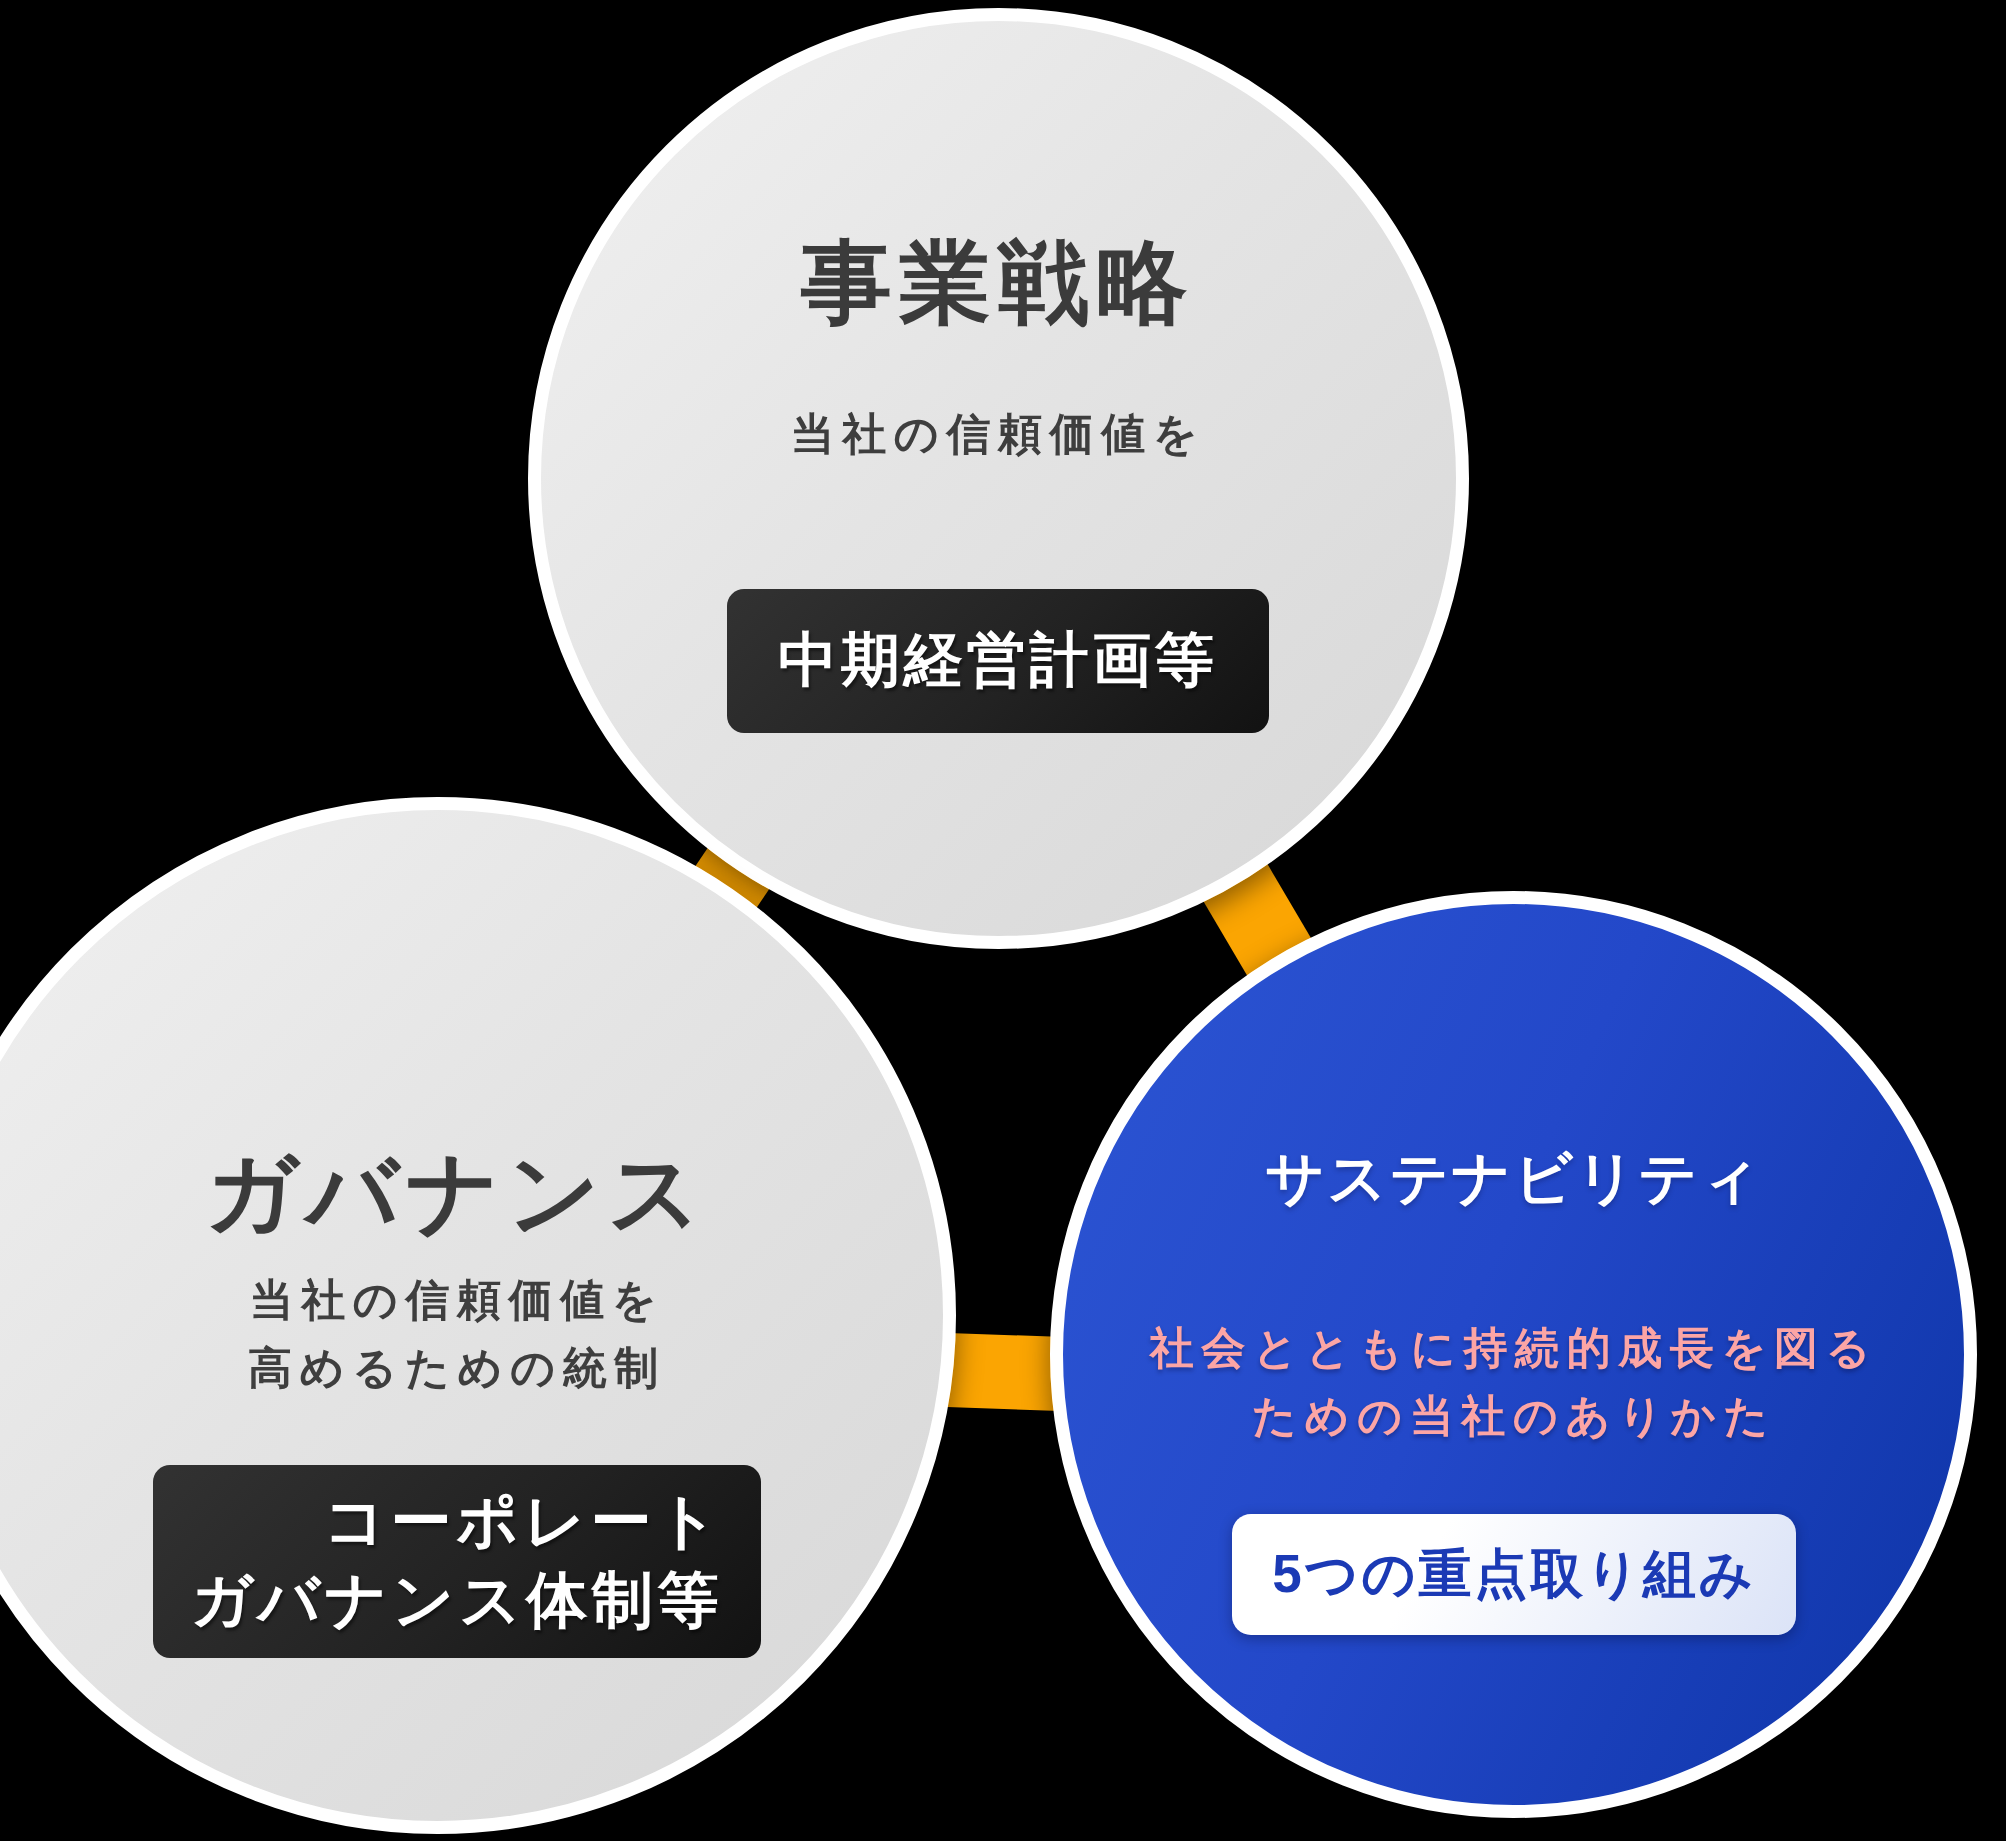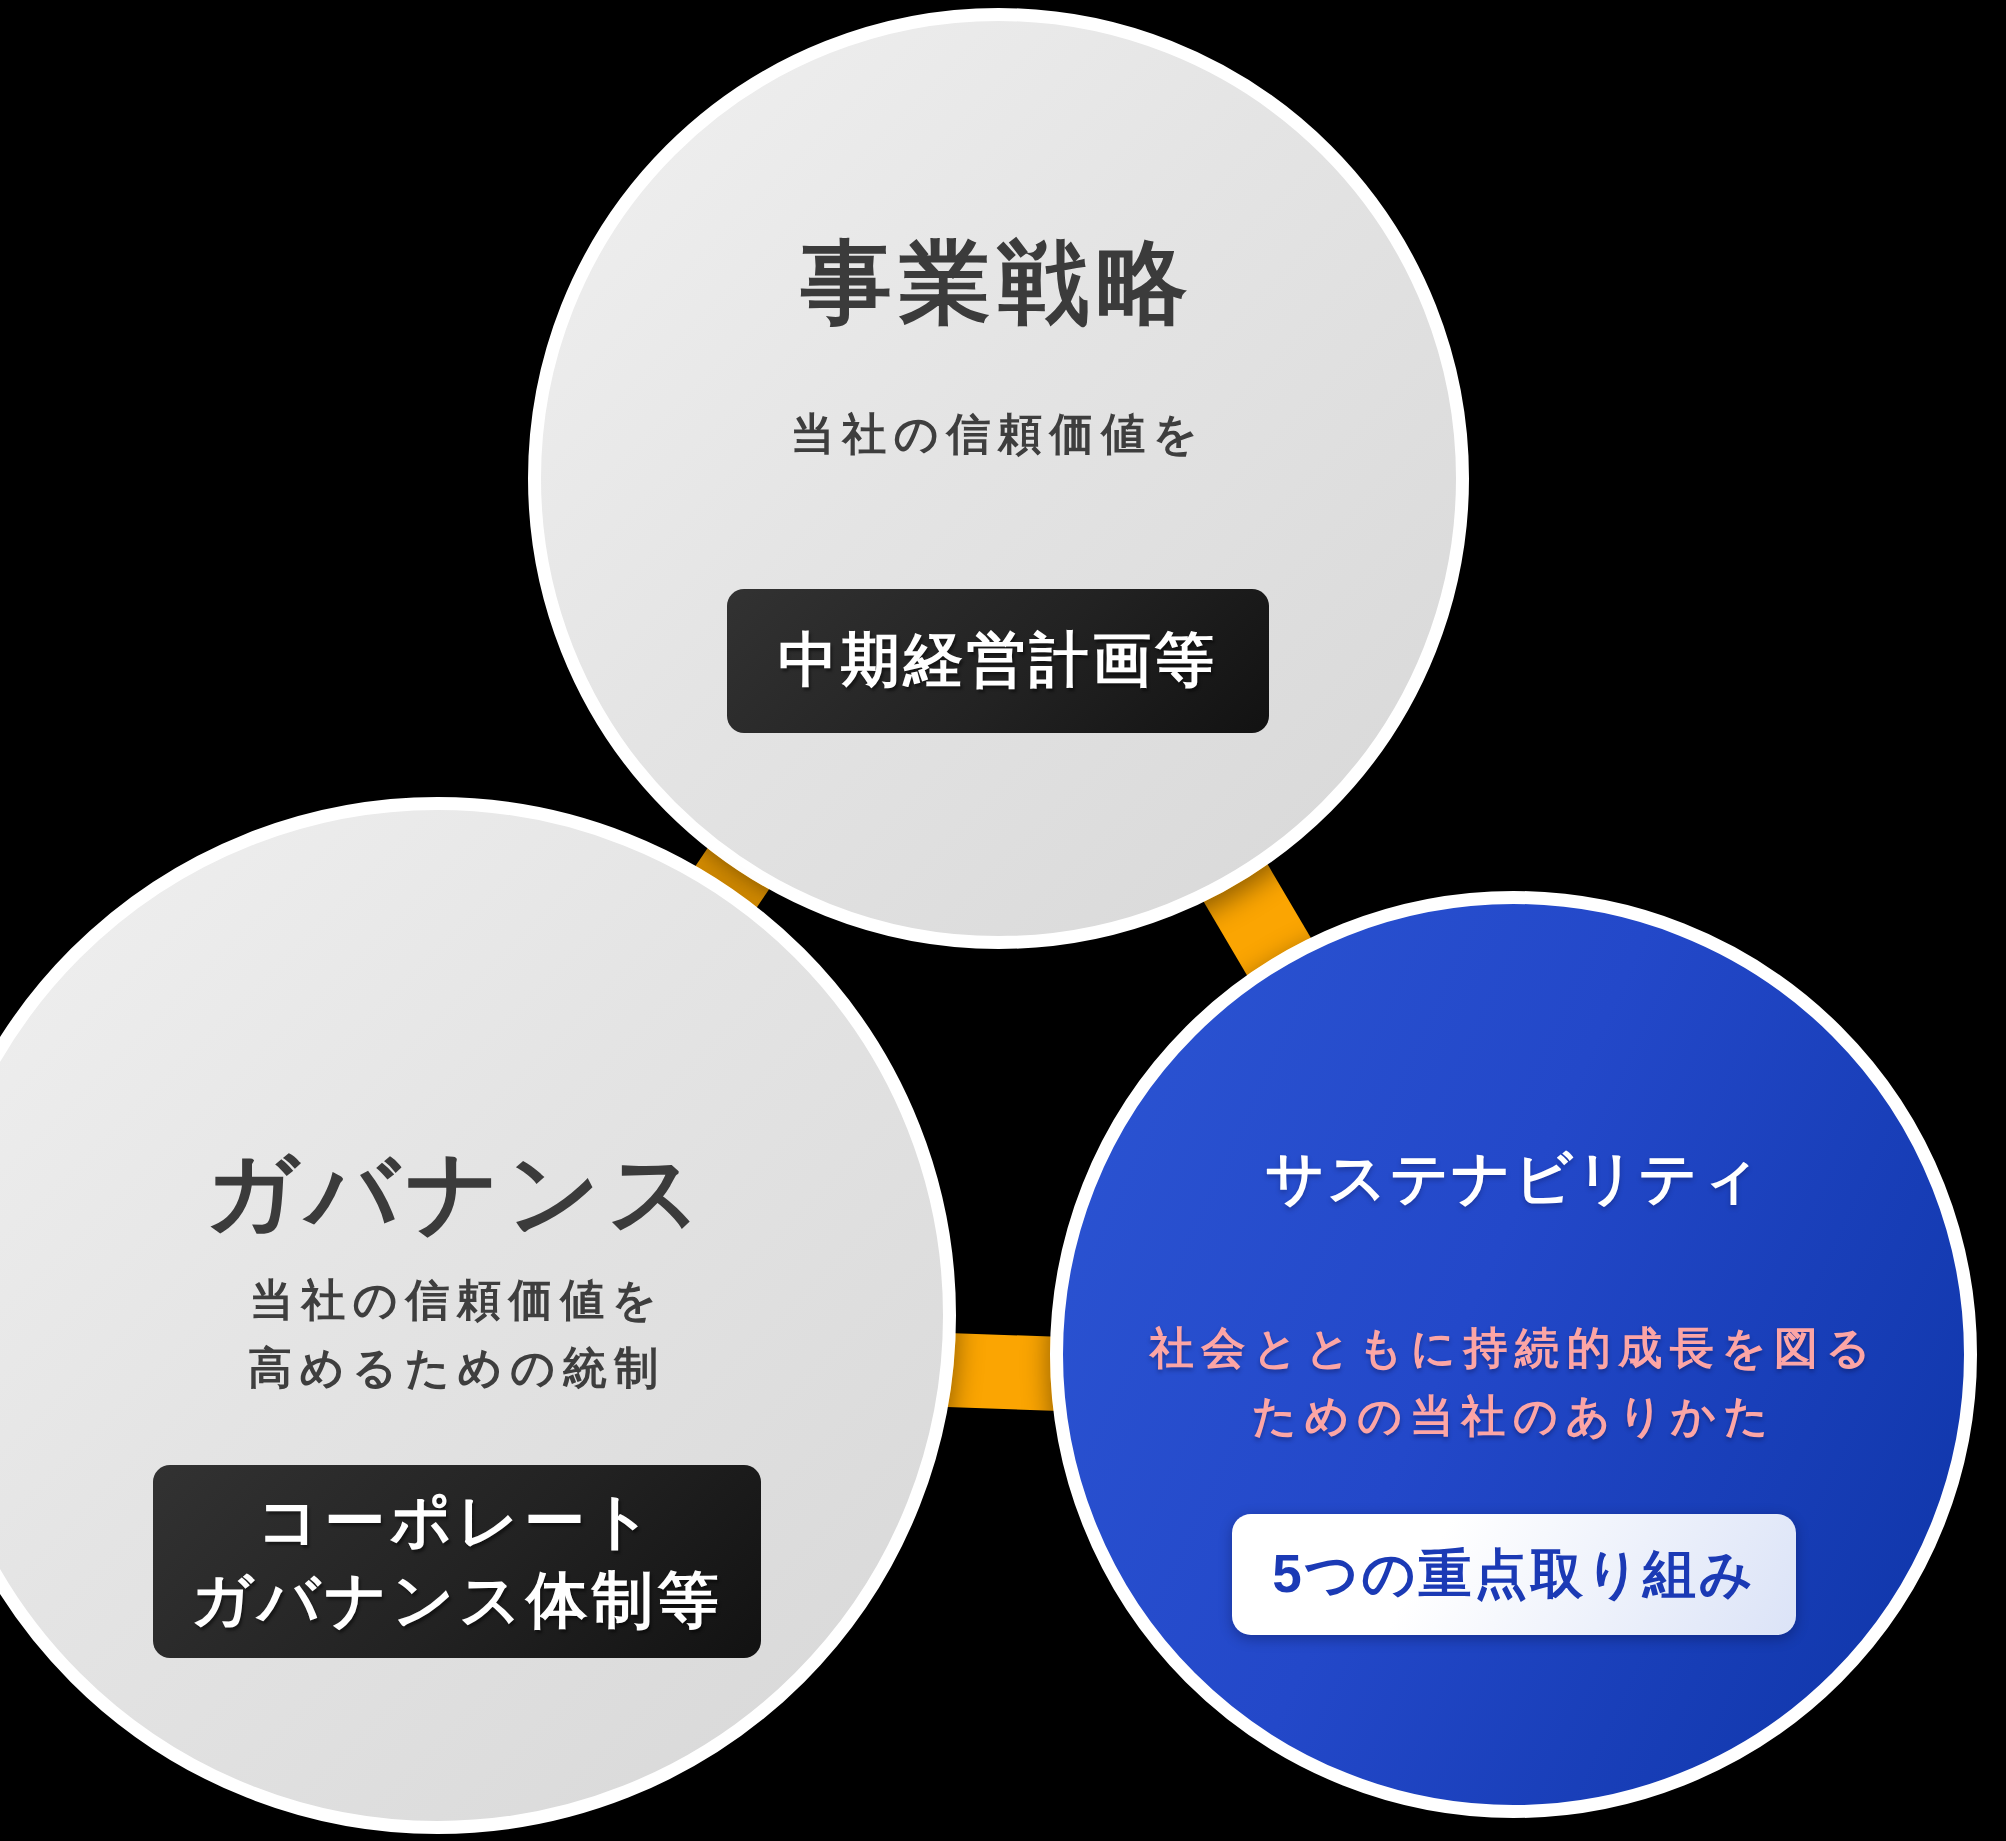--- a/index.html
+++ b/index.html
@@ -76,20 +76,21 @@
   .desc.gray-text  { color: #3e3e3e; }
   .desc.white-text { color: #fca5a5; text-shadow: 0 2.8px 4.7px rgba(0,0,40,0.3); }
 
   .badge-dark {
     display: inline-block;
     background: linear-gradient(135deg, #323232 0%, #222222 55%, #121212 100%);
     color: #ffffff;
     font-weight: 800;
     border-radius: 17px;
     text-shadow: 1.9px 2.8px 2.8px rgba(0,0,0,0.45);
+    text-align: right;
   }
   .badge-dark.one-line {
     font-size: 59px;
     letter-spacing: 3.8px;
     padding: 32px 51px;
     white-space: nowrap;
   }
   .badge-dark.two-line {
     font-size: 61px;
     letter-spacing: 4.7px;

